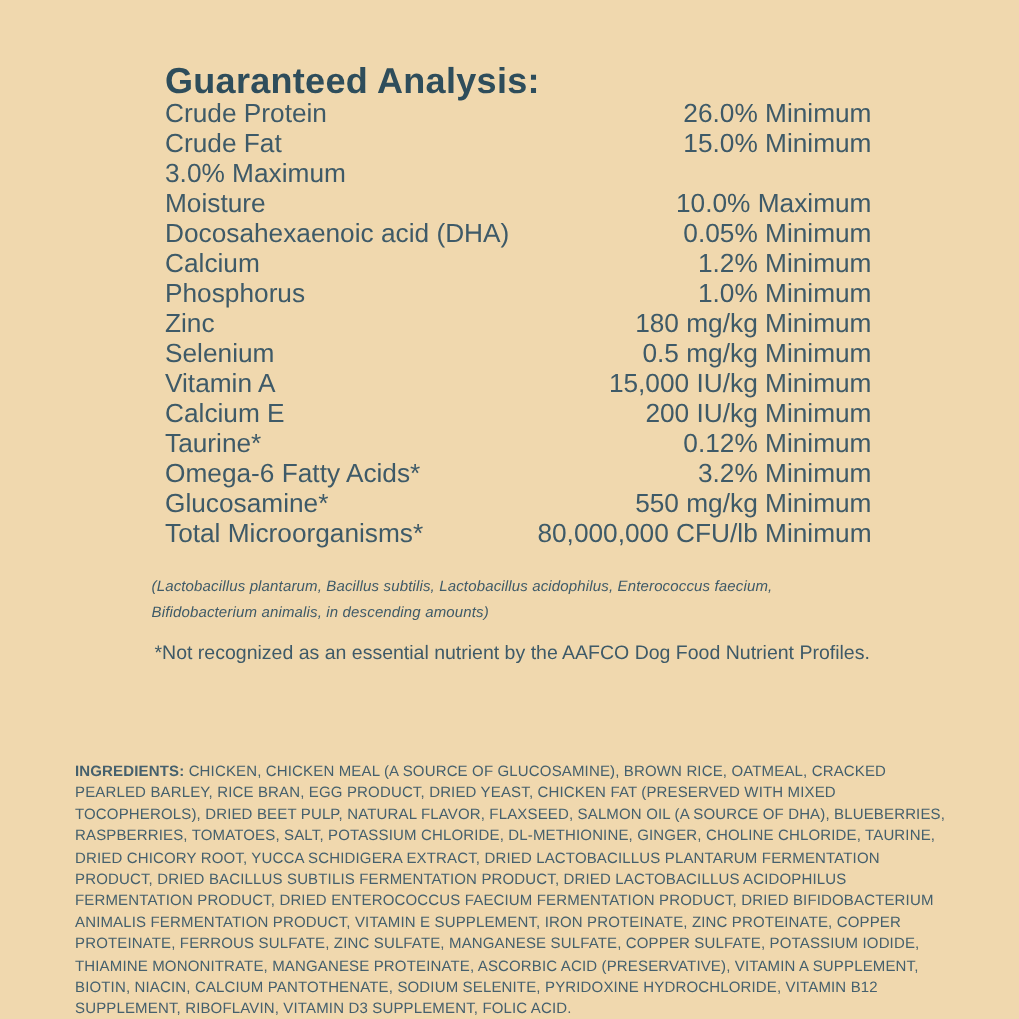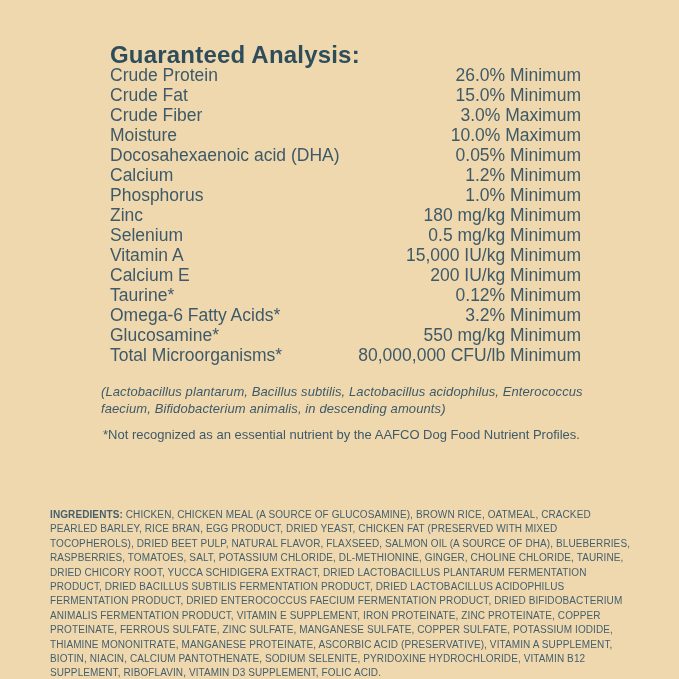--- a/index.html
+++ b/index.html
@@ -35,21 +35,21 @@
     line-height: 20px;
     white-space: nowrap;
   }
   .ga-row .label { text-align: right; }
   .ga-row .value { text-align: right; }
   .micro-note {
     position: absolute;
     top: 384px;
     left: 101px;
     width: 482px;
-    font-size: 13px;
+    font-size: 10px;
     line-height: 16.5px;
     font-style: italic;
     letter-spacing: 0.1px;
   }
   .footnote {
     position: absolute;
     top: 424px;
     left: 110px;
     width: 478px;
     font-size: 13px;
@@ -86,21 +86,20 @@
   <div id="ga-rows">
       <div class="ga-row">
         <span class="label">Crude Protein</span>
         <span class="value">26.0% Minimum</span>
       </div>
       <div class="ga-row">
         <span class="label">Crude Fat</span>
         <span class="value">15.0% Minimum</span>
       </div>
       <div class="ga-row">
-        <span class="label">Crude Fiber</span>
         <span class="value">3.0% Maximum</span>
       </div>
       <div class="ga-row">
         <span class="label">Moisture</span>
         <span class="value">10.0% Maximum</span>
       </div>
       <div class="ga-row">
         <span class="label">Docosahexaenoic acid (DHA)</span>
         <span class="value">0.05% Minimum</span>
       </div>

